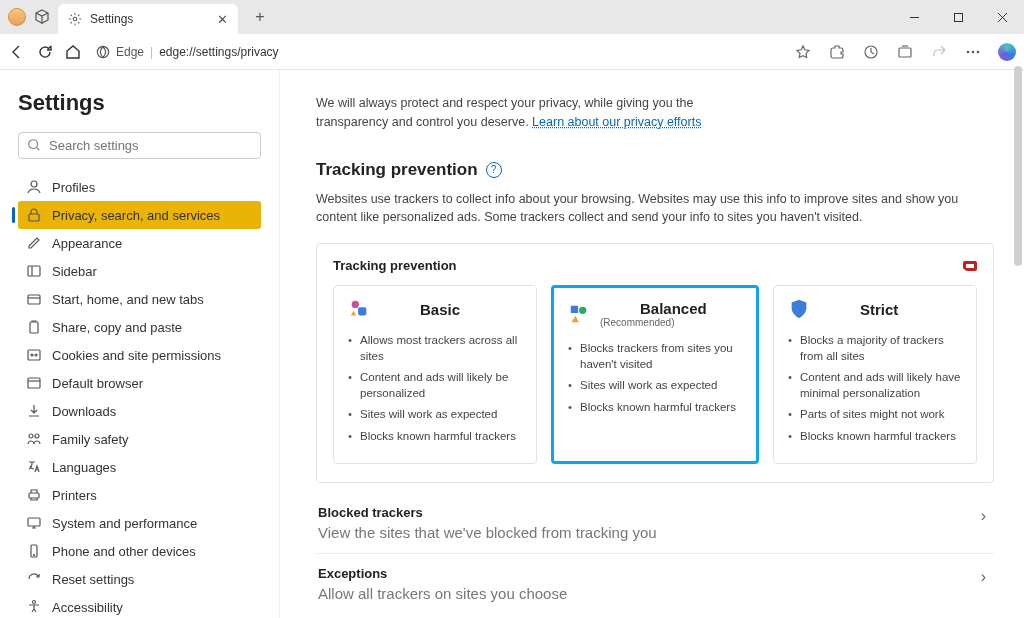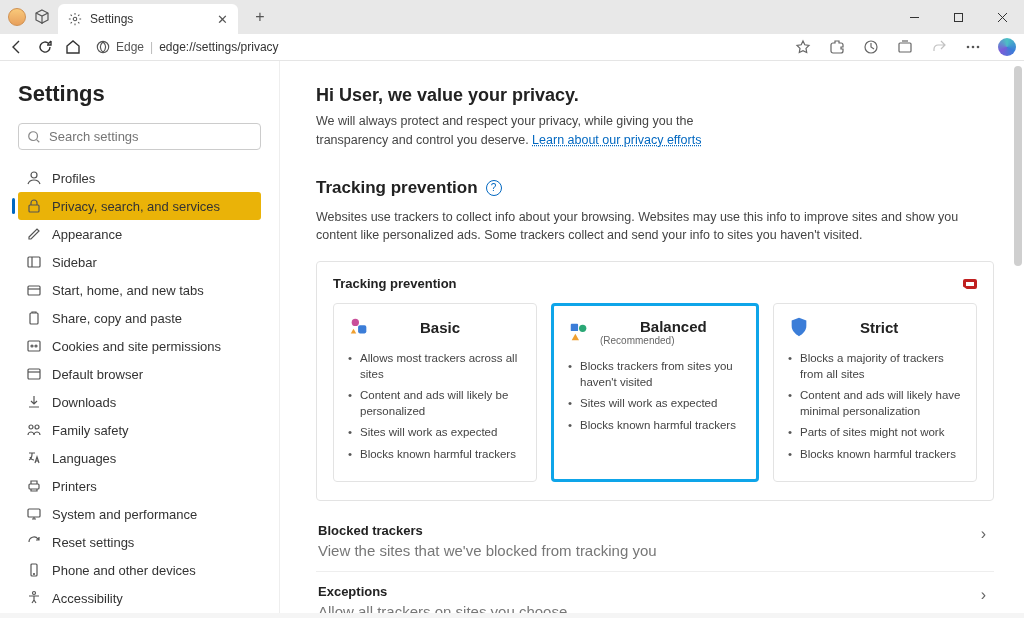--- a/index.html
+++ b/index.html
@@ -11,35 +11,35 @@
 .avatar { width: 18px; height: 18px; border-radius: 50%; background: linear-gradient(#f9c97a,#e8a05c); border:1px solid #d09050;}
 .cube-icon { width: 16px; height: 16px; }
 .tab { background: #fff; height: 30px; margin-top: 4px; display: flex; align-items: center; gap: 8px; padding: 0 10px; border-radius: 6px 6px 0 0; min-width: 180px; font-size: 12px; color:#333;}
 .tab .gear { width: 14px; height: 14px; }
 .tab .close { margin-left: auto; font-size: 13px; color:#555; }
 .newtab { width: 28px; display: flex; align-items: center; justify-content: center; font-size: 16px; color:#555; }
 .winctrl { margin-left: auto; display: flex; }
 .winctrl div { width: 44px; height: 34px; display: flex; align-items: center; justify-content: center; color:#333; }
 
 
-.toolbar { height: 27px; background: #fff; display: flex; align-items: center; padding: 0 8px; gap: 10px; border-bottom: 1px solid #e5e5e5;}
+.toolbar { height: 36px; background: #fff; display: flex; align-items: center; padding: 0 8px; gap: 10px; border-bottom: 1px solid #e5e5e5;}
 .toolbar .ico { width: 18px; height: 18px; display:flex; align-items:center; justify-content:center; color:#555;}
 .urlbox { display: flex; align-items: center; gap: 6px; margin-left: 4px; font-size: 12px; color:#555; }
 .urlbox .edge-label { color:#555; }
 .urlbox .pipe { color:#bbb; }
 .urlbox .url { color:#333; }
 .toolbar-right { margin-left: auto; display: flex; gap: 16px; align-items:center; }
 .toolbar-right .ico svg { width:16px; height:16px; }
 .copilot { width:18px; height:18px; border-radius:50%; background: conic-gradient(#4cc2c4,#3b7dd8,#7a5cd8,#4cc2c4); }
 
 
 .main { display: flex; height: calc(618px - 66px); background:#fff; }
 .sidebar { width: 280px; padding: 20px 18px; border-right: 1px solid #eee; }
 .sidebar h1 { font-size: 22px; font-weight: 600; margin-bottom: 16px; color:#222;}
-.search { display:flex; align-items:flex-end; border:1px solid #ccc; border-radius:4px; padding:5px 8px; gap:8px; margin-bottom:14px;}
+.search { display:flex; align-items:flex-start; border:1px solid #ccc; border-radius:4px; padding:5px 8px; gap:8px; margin-bottom:14px;}
 .search input { border:none; outline:none; font-size:13px; flex:1; }
 .nav { list-style:none; }
 .nav li { display:flex; align-items:center; gap:10px; padding:6px 8px; font-size:13px; color:#333; border-radius:3px; cursor:pointer; }
 .nav li.active { background:#eab308; position:relative; }
 .nav li.active::before { content:""; position:absolute; left:-6px; top:6px; bottom:6px; width:3px; background:#0067c0; border-radius:2px;}
 .nav .nico { width:16px; height:16px; display:flex; align-items:center; justify-content:center; color:#555; flex-shrink:0;}
 
 
 .content { flex:1; padding: 24px 30px 24px 36px; overflow-y:auto; position:relative;}
 .content h2 { font-size:18px; font-weight:600; margin-bottom:6px; color:#222;}
@@ -310,49 +310,48 @@
             <svg viewBox="0 0 16 16" fill="none" stroke="#555" stroke-width="1.2">
               <rect x="2" y="3" width="12" height="8" rx="1"></rect>
               <path d="M6 13h4M8 11v2"></path>
             </svg>
           </span>
           <span>System and performance</span>
         </li>
       <li>
           <span class="nico">
             <svg viewBox="0 0 16 16" fill="none" stroke="#555" stroke-width="1.2">
-              <path d="M3 8a5 5 0 019-3l1-1M13 3v3h-3"></path>
-            </svg>
-          </span>
-          <span>Reset settings</span>
-        </li>
-      <li>
-          <span class="nico">
-            <svg viewBox="0 0 16 16" fill="none" stroke="#555" stroke-width="1.2">
               <rect x="5" y="2" width="6" height="12" rx="1"></rect>
               <circle cx="8" cy="12" r=".5"></circle>
             </svg>
           </span>
           <span>Phone and other devices</span>
         </li>
       <li>
           <span class="nico">
             <svg viewBox="0 0 16 16" fill="none" stroke="#555" stroke-width="1.2">
+              <path d="M3 8a5 5 0 019-3l1-1M13 3v3h-3"></path>
+            </svg>
+          </span>
+          <span>Reset settings</span>
+        </li>
+      <li>
+          <span class="nico">
+            <svg viewBox="0 0 16 16" fill="none" stroke="#555" stroke-width="1.2">
               <circle cx="8" cy="3" r="1.5"></circle>
               <path d="M3 6h10M8 6v4M6 13l2-3 2 3"></path>
             </svg>
           </span>
           <span>Accessibility</span>
         </li>
       <li></li>
     </ul>
   </div>
 
   <div class="content">
-    <h2>Hi User, we value your privacy.</h2>
     <p class="desc"><span>We will always protect and respect your privacy, while giving you the transparency and control you deserve. </span><a href="#">Learn about our privacy efforts</a></p>
 
     <div class="section-head">
       <h3>Tracking prevention</h3>
       <span class="help-ico">?</span>
     </div>
     <p class="section-desc">Websites use trackers to collect info about your browsing. Websites may use this info to improve sites and show you content like personalized ads. Some trackers collect and send your info to sites you haven't visited.</p>
 
     <div class="panel">
       <div class="panel-row">

